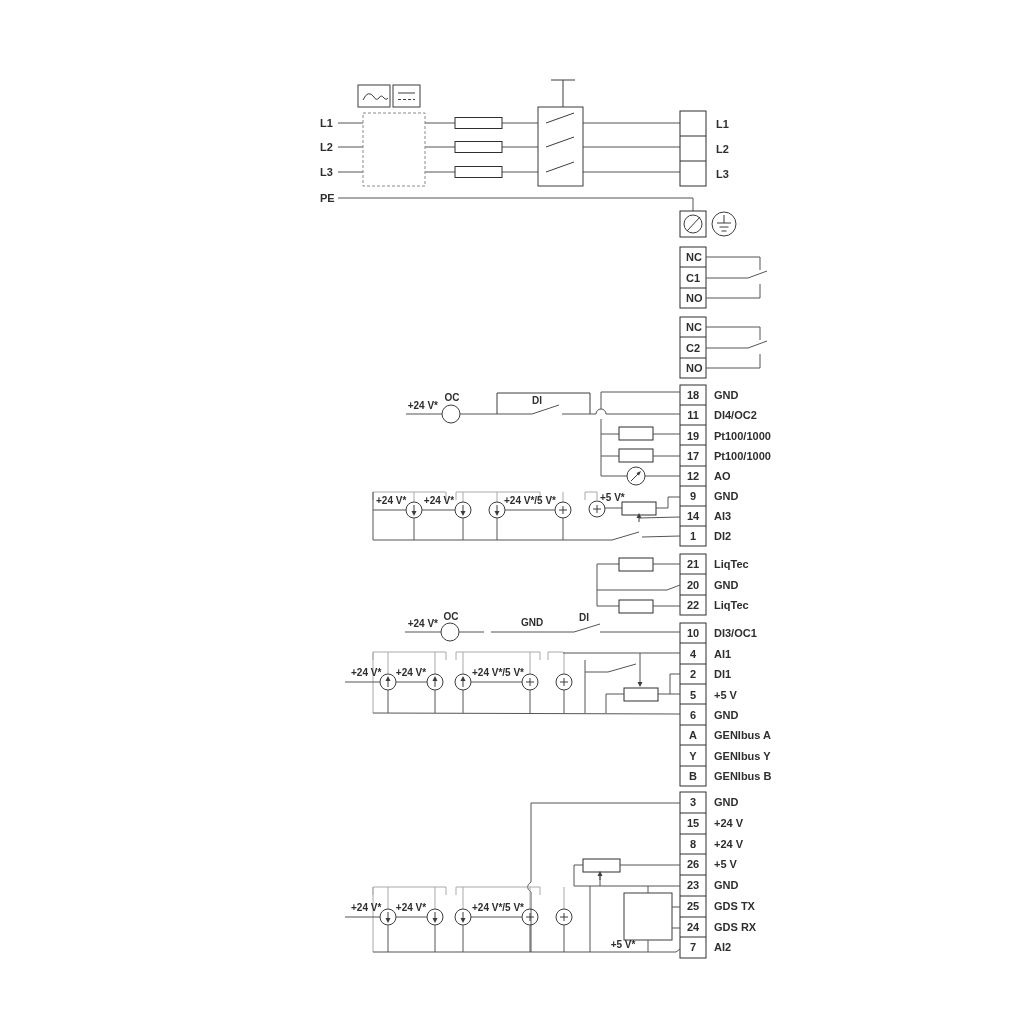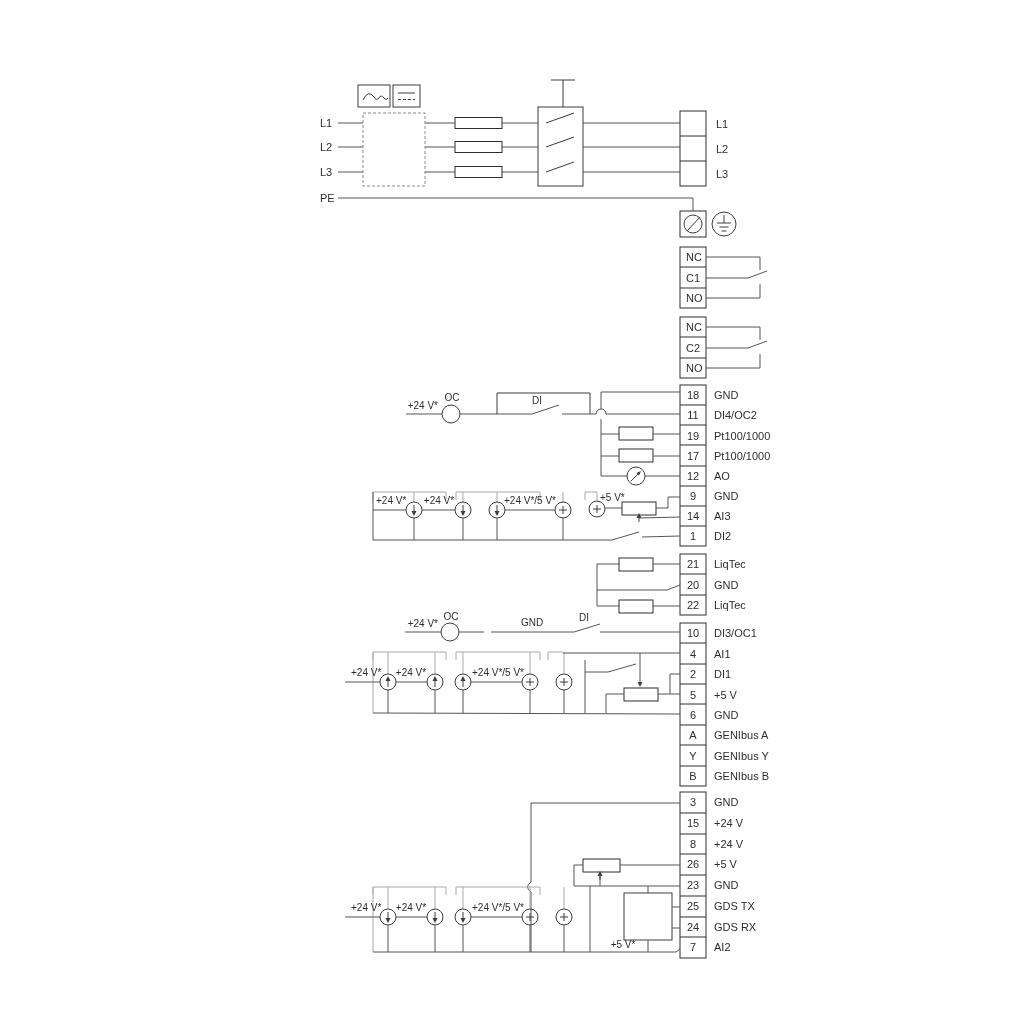--- a/index.html
+++ b/index.html
@@ -1,16 +1,16 @@
 <!DOCTYPE html>
 <html><head>
 <meta charset="utf-8">
 <style>
   html,body{margin:0;padding:0;background:#ffffff;}
-  .page{width:1024px;height:1024px;position:relative;background:#ffffff;}
+  .page{width:1024px;height:1024px;position:relative;background:#ffffff;font-weight:bold;}
   svg{display:block;}
   .t  { font-family:"Liberation Sans",sans-serif; font-size:11px; fill:#2e2e2e; }
   .ta { font-family:"Liberation Sans",sans-serif; font-size:10px; fill:#2e2e2e; }
   .w  { stroke:#555555; stroke-width:1; fill:none; }
   .wg { stroke:#a9a9a9; stroke-width:1; fill:none; }
   .sym{ stroke:#3c3c3c; stroke-width:1; fill:none; }
   .symf{ fill:#3c3c3c; stroke:none; }
   .blk{ stroke:#2e2e2e; stroke-width:1; fill:#ffffff; }
   .dash{ stroke:#8a8a8a; stroke-width:1; fill:none; stroke-dasharray:3,2; }
 </style>

